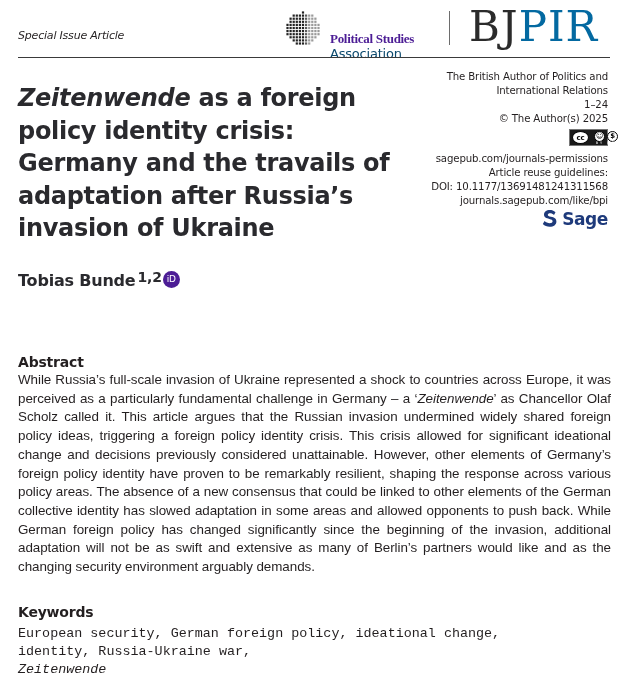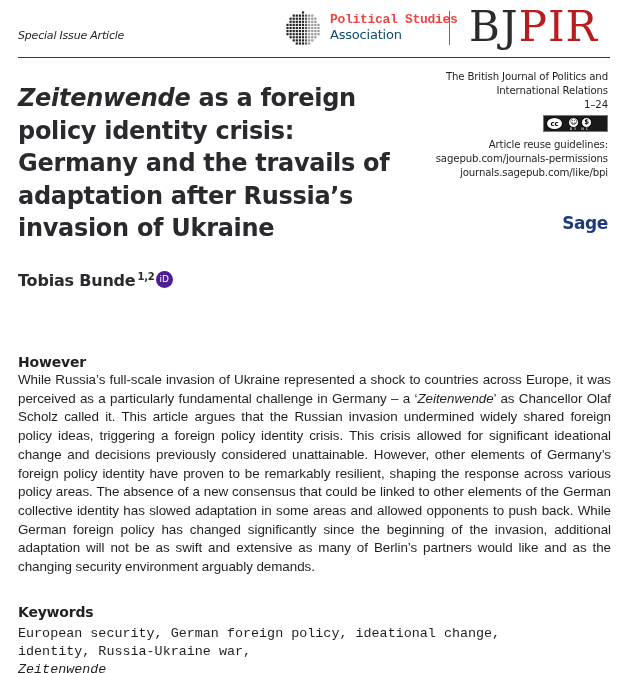--- a/index.html
+++ b/index.html
@@ -10,81 +10,81 @@
   .abs { position: absolute; }
 
   
   .special-issue {
     left: 18px; top: 29px;
     font-family: "DejaVu Sans", sans-serif; font-style: italic;
     font-size: 11px; color: #231f20; letter-spacing: -0.2px;
   }
   .psa-logo { left: 286px; top: 11px; width: 34px; height: 36px; }
   .psa-name { left: 330px; top: 12px; line-height: 15px; }
-  .psa-name .l1 { font-family: Liberation Mono, monospace; font-weight: bold; font-size: 13px; color: #ef4444; letter-spacing: -0.3px; display: block; }
+  .psa-name .l1 { font-family: Liberation Serif, serif; font-weight: bold; font-size: 13px; color: #4c1d95; letter-spacing: -0.3px; display: block; margin-top: 19px; }
   .psa-name .l2 { font-family: "DejaVu Sans", sans-serif; font-size: 13px; color: #0c4a6e; display: block; letter-spacing: -0.2px; }
   .header-divider { left: 449px; top: 11px; width: 1px; height: 34px; background: #6d6d6d; }
   .bjpir {
     left: 462px; top: 3px; font-family: "DejaVu Serif", serif; font-size: 42px;
     letter-spacing: 1px; line-height: 48px; font-weight: normal;
   }
   .bjpir .bj { color: #2b2b2b; margin-left: 7px; }
-  .bjpir .pir { color: #b91c1c; }
+  .bjpir .pir { color: #0369a1; }
   .header-rule { left: 18px; top: 57px; width: 592px; height: 1px; background: #3a3a3a; }
 
   
   .title {
     left: 18px; top: 82px; width: 395px;
     font-family: "DejaVu Sans", sans-serif; font-weight: bold;
     font-size: 24px; line-height: 32.5px; color: #2a2a2e; letter-spacing: -0.3px;
   }
   .title i { font-style: italic; }
 
   
   .meta {
     right: 21px; top: 70px; width: 200px; text-align: right;
     font-family: "DejaVu Sans", sans-serif; font-size: 10.2px; line-height: 14px;
     color: #231f20; letter-spacing: -0.15px;
   }
   .meta div { white-space: nowrap; }
   .cc-badge {
     display: inline-block; margin-top: 3px; margin-bottom: 2px;
-    width: 65px; height: 17px; background: #1a1a1a; border: 1px solid #777;
+    width: 39px; height: 17px; background: #1a1a1a; border: 1px solid #777;
     position: relative; box-sizing: border-box;
   }
   .cc-badge .cc {
     position: absolute; left: 2px; top: 1px; width: 17px; height: 13px; border-radius: 50%;
     background: #fff; color: #000; font-size: 7px; font-weight: bold; line-height: 13px; text-align: center;
     border: 1px solid #000; box-sizing: border-box;
   }
   .cc-badge .by, .cc-badge .nc {
     position: absolute; top: 1px; width: 11px; height: 11px; border-radius: 50%;
     background: #fff; border: 1px solid #000; box-sizing: border-box;
     font-size: 7px; line-height: 9px; text-align: center; color: #000; font-weight: bold;
   }
   .cc-badge .by { left: 24px; }
   .cc-badge .nc { left: 37px; }
   .cc-badge .tiny {
     position: absolute; bottom: 0px; left: 22px; width: 28px; font-size: 3.5px; color: #fff;
     text-align: center; letter-spacing: 2px; line-height: 4px;
   }
   .sage-logo {
-    right: 21px; top: 208px; height: 22px; display: flex; align-items: center; gap: 4px; flex-direction: column;
+    right: 21px; top: 208px; height: 22px; display: flex; align-items: center; gap: 4px;
   }
   .sage-logo .sage-text {
     font-family: "DejaVu Sans", sans-serif; font-weight: bold; font-size: 17px; color: #1e3a7b;
     letter-spacing: -0.4px; line-height: 22px;
   }
 
   
   .author {
     left: 18px; top: 271px; font-family: "DejaVu Sans", sans-serif; font-weight: bold;
     font-size: 16px; color: #2a2a2e; display: flex; align-items: flex-start; letter-spacing: -0.2px;
   }
-  .author sup { font-size: 10px; line-height: 10px; margin-left: 2px; margin-top: 1px; }
+  .author sup { font-size: 14px; line-height: 10px; margin-left: 2px; margin-top: 1px; }
   .orcid {
     display: inline-block; width: 17px; height: 17px; border-radius: 50%; background: #4c1d95;
     color: #fff; font-size: 9px; line-height: 17px; text-align: center; font-weight: normal;
     margin-left: 1px; margin-top: 0px;
   }
 
   
   .section-heading {
     font-family: "DejaVu Sans", sans-serif; font-weight: bold; font-size: 14px;
     color: #231f20; letter-spacing: -0.2px;
@@ -211,49 +211,51 @@
 </div>
 <div class="abs header-divider"></div>
 <div class="abs bjpir">
   <span class="bj">BJ</span><span class="pir">PIR</span>
 </div>
 <div class="abs header-rule"></div>
 
 <h1 class="abs title" style="margin:0;"><i>Zeitenwende</i><span> as a foreign policy identity crisis: Germany and the travails of adaptation after Russia’s invasion of Ukraine</span></h1>
 
 <div class="abs meta">
-  <div>The British Journal of Politics and</div>
+  <div>The British Author of Politics and</div>
   <div>International Relations</div>
   <div>1–24</div>
+  <div>© The Author(s) 2025</div>
   <div>
     <span class="cc-badge">
       <span class="cc">cc</span>
       <span class="by">☺</span>
       <span class="nc">$</span>
       <span class="tiny">BY  NC</span>
     </span>
   </div>
+  <div>sagepub.com/journals-permissions</div>
   <div>Article reuse guidelines:</div>
-  <div>sagepub.com/journals-permissions</div>
+  <div>DOI: 10.1177/13691481241311568</div>
   <div>journals.sagepub.com/like/bpi</div>
 </div>
 <div class="abs sage-logo">
   <svg width="16" height="20" viewBox="0 0 16 20">
     <path d="M13.5 3.2 C11.8 1.6 9.8 1 7.8 1 C4.4 1 2 2.9 2 5.6 C2 8.3 4.2 9.3 7.3 10 C9.7 10.5 10.6 11 10.6 12.2 C10.6 13.4 9.5 14.2 7.7 14.2 C5.8 14.2 4 13.4 2.6 12 L0.8 15 C2.6 16.8 5 17.8 7.7 17.8 C11.6 17.8 14.4 15.8 14.4 12.5 C14.4 9.6 12.2 8.5 9 7.8 C6.7 7.3 5.8 6.9 5.8 5.8 C5.8 4.8 6.7 4.2 8 4.2 C9.5 4.2 10.9 4.8 12 5.9 Z" fill="#1e3a7b"></path>
     <path d="M0.8 19 L14.8 19" stroke="#1e3a7b" stroke-width="0"></path>
   </svg>
   <span class="sage-text">Sage</span>
 </div>
 
 <div class="abs author">
   <span>Tobias Bunde</span>
   <sup>1,2</sup>
   <span class="orcid">iD</span>
 </div>
 
-<div class="abs section-heading abstract-heading">However</div>
+<div class="abs section-heading abstract-heading">Abstract</div>
 <p class="abs abstract-body" style="margin:0;"><span>While Russia’s full-scale invasion of Ukraine represented a shock to countries across Europe, it was perceived as a particularly fundamental challenge in Germany – a ‘</span><i>Zeitenwende</i><span>’ as Chancellor Olaf Scholz called it. This article argues that the Russian invasion undermined widely shared foreign policy ideas, triggering a foreign policy identity crisis. This crisis allowed for significant ideational change and decisions previously considered unattainable. However, other elements of Germany’s foreign policy identity have proven to be remarkably resilient, shaping the response across various policy areas. The absence of a new consensus that could be linked to other elements of the German collective identity has slowed adaptation in some areas and allowed opponents to push back. While German foreign policy has changed significantly since the beginning of the invasion, additional adaptation will not be as swift and extensive as many of Berlin’s partners would like and as the changing security environment arguably demands.</span></p>
 
 <div class="abs section-heading keywords-heading">Keywords</div>
 <div class="abs keywords-body">
   <div>European security, German foreign policy, ideational change, identity, Russia-Ukraine war,</div>
   <div class="kw-italic">Zeitenwende</div>
 </div>
 
 </body></html>

